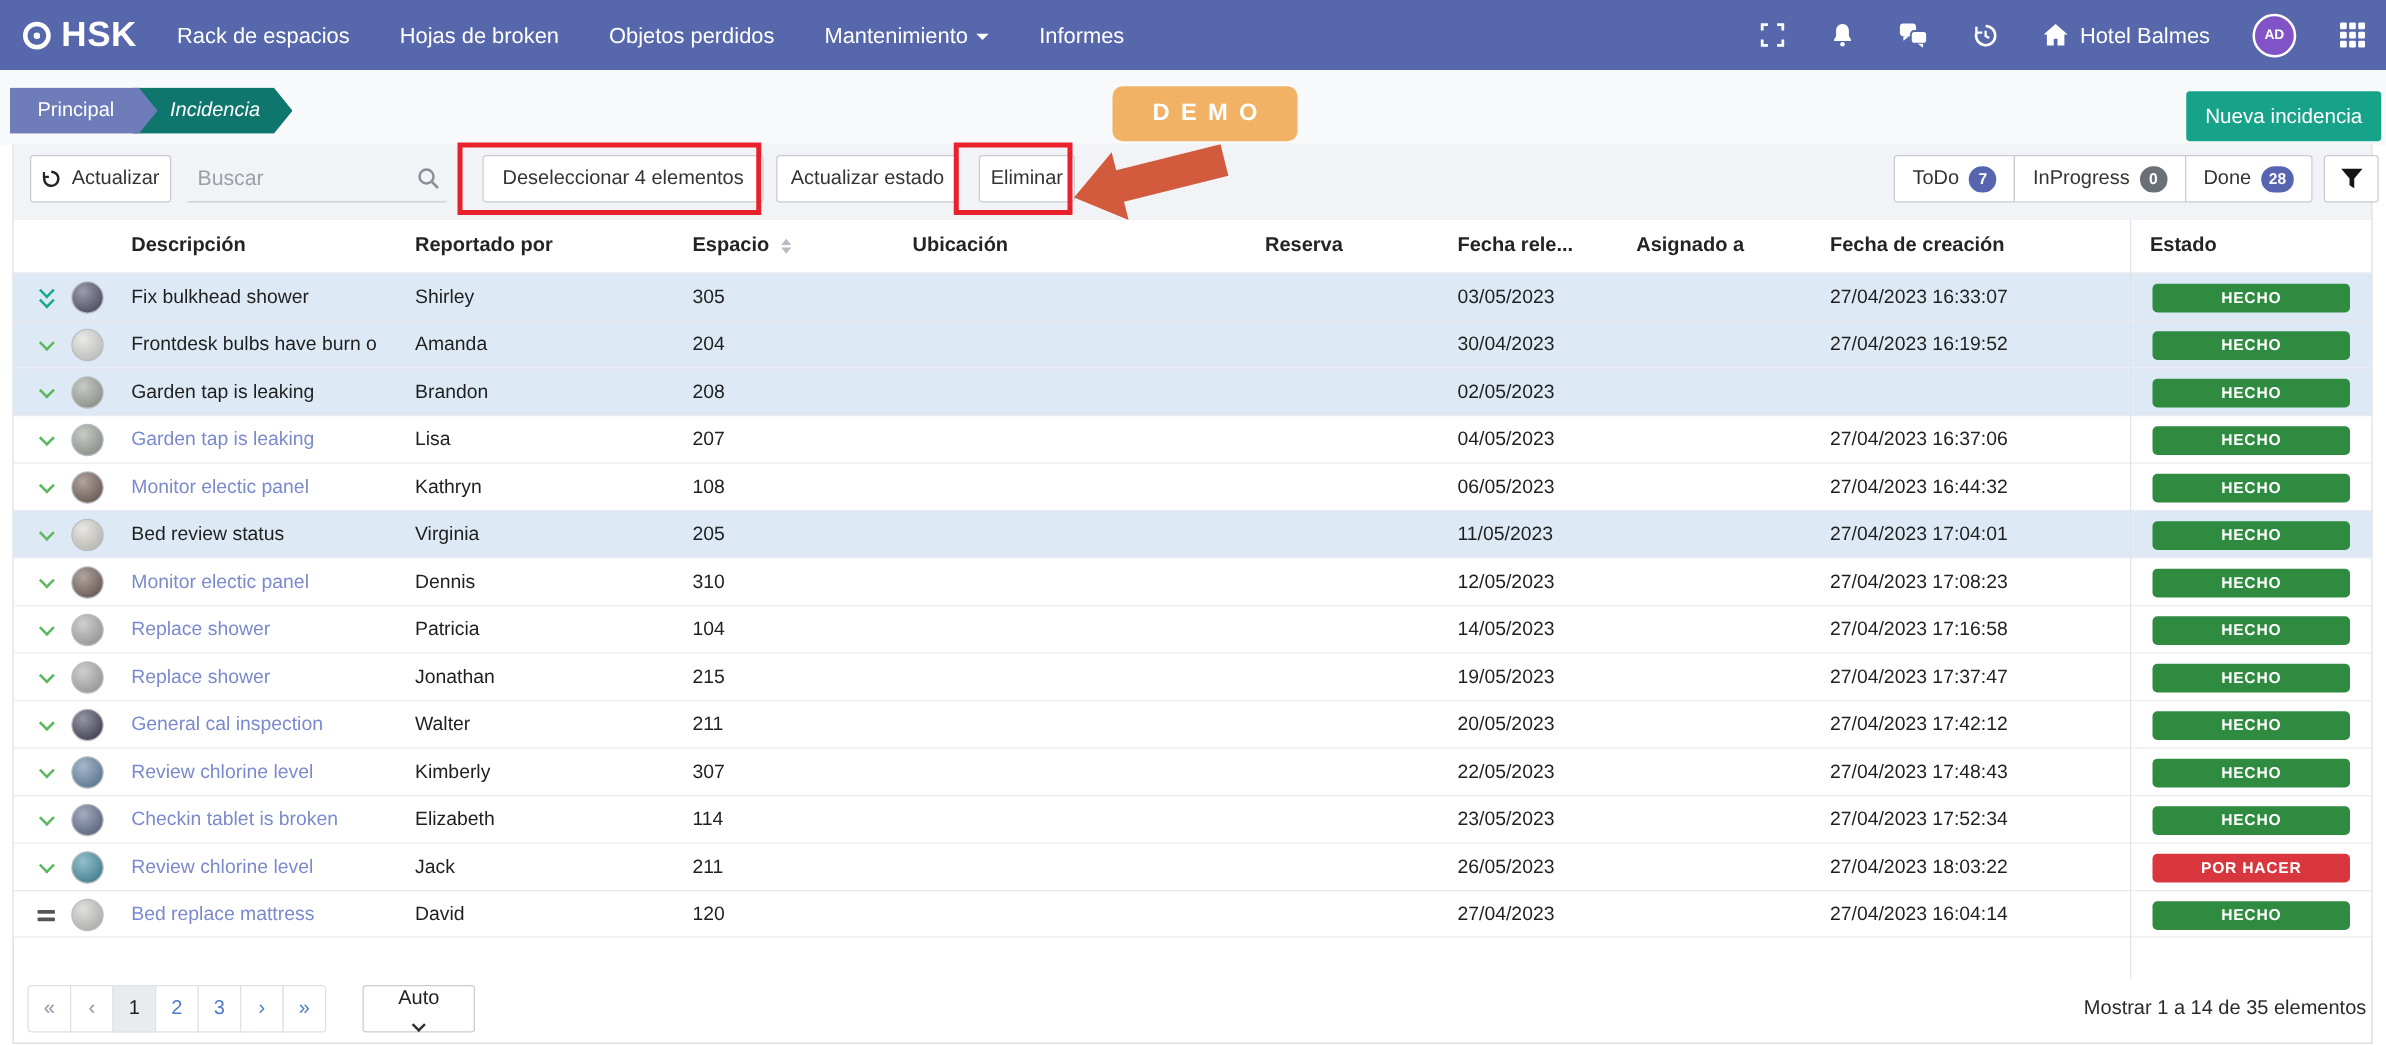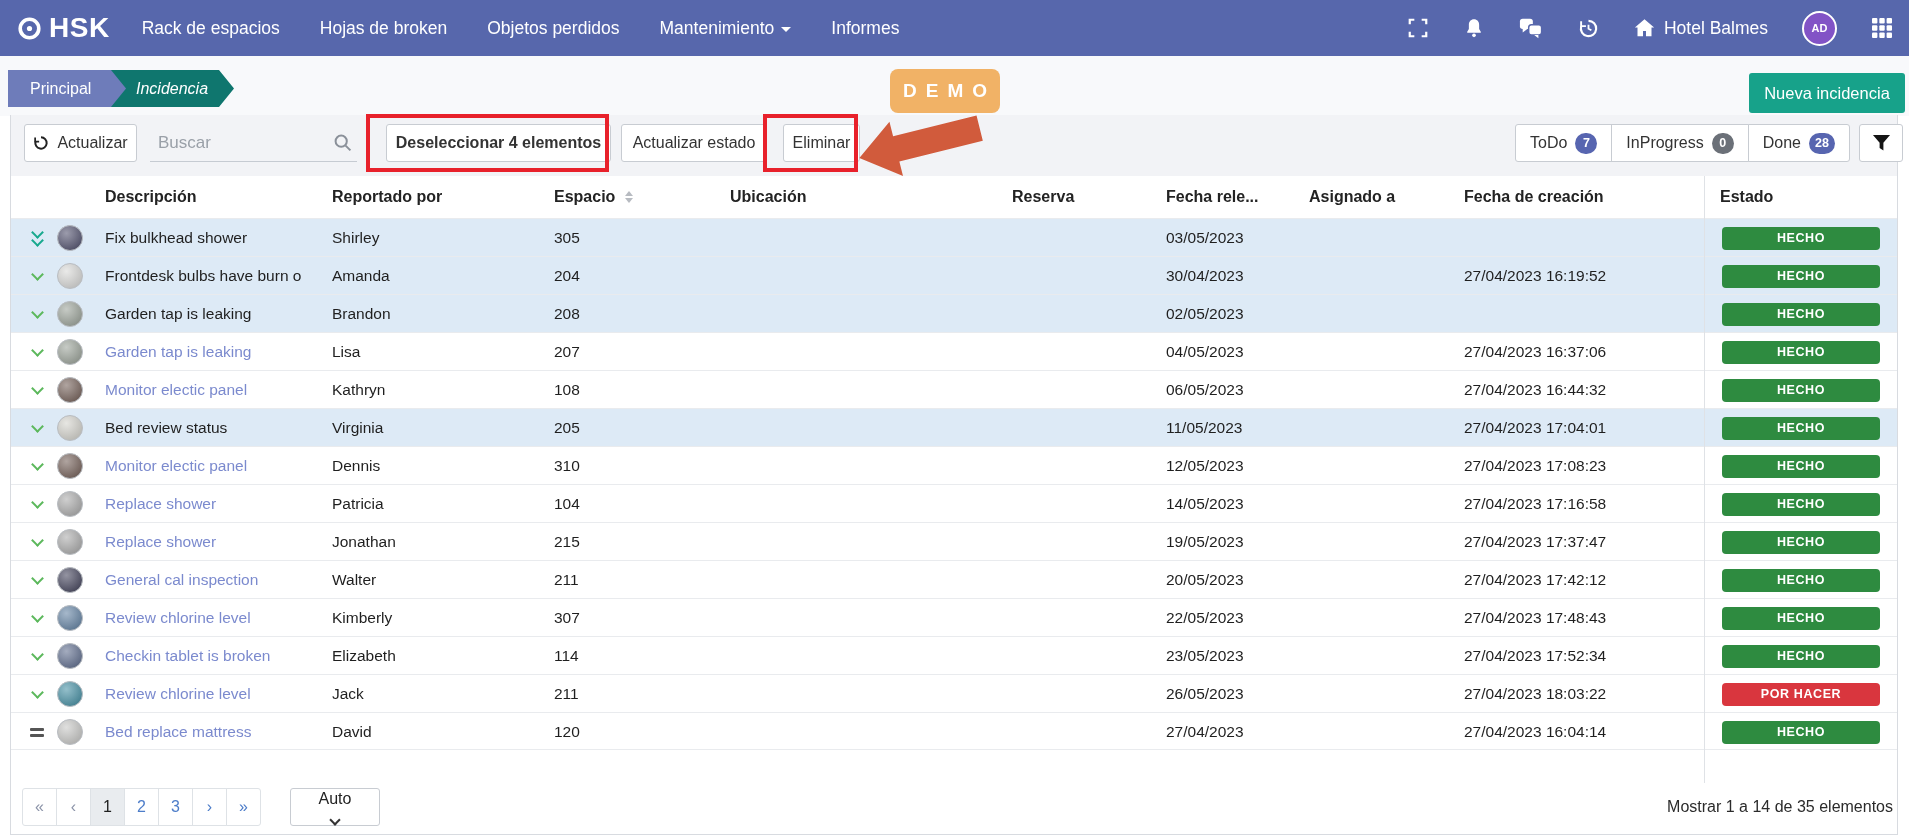--- a/index.html
+++ b/index.html
@@ -27,21 +27,21 @@
   .avatar{width:35px;height:35px;border-radius:50%;background:#8253c6;border:2px solid #fff;
           display:flex;align-items:center;justify-content:center;font-size:11px;font-weight:bold;cursor:pointer;}
 
   
   .crumb-strip{position:absolute;left:0;top:56px;width:1909px;height:60px;background:#f8f9fb;}
   .crumb{position:absolute;top:70px;height:37px;color:#fff;font-size:16px;display:flex;align-items:center;cursor:pointer;}
   .crumb1{left:8px;width:118px;background:#6e7cba;padding-left:22px;
           clip-path:polygon(0 0,calc(100% - 15px) 0,100% 50%,calc(100% - 15px) 100%,0 100%);}
   .crumb2{left:106px;width:128px;background:#0f766e;padding-left:30px;
           clip-path:polygon(0 0,calc(100% - 15px) 0,100% 50%,calc(100% - 15px) 100%,0 100%, 13px 50%);font-style:italic;}
-  .demo{position:absolute;left:890px;top:69px;width:110px;height:44px;background:var(--demo);
+  .demo{position:absolute;left:890px;top:69px;width:148px;height:44px;background:var(--demo);
         border-radius:8px;color:#fff;font-weight:bold;font-size:19px;letter-spacing:9px;
         display:flex;align-items:center;justify-content:center;padding-left:9px;}
   .btn-new{position:absolute;left:1749px;top:73px;width:156px;height:40px;background:var(--primary);
            color:#fff;font-size:16.5px;border:none;border-radius:3px;cursor:pointer;
            font-family:inherit;display:flex;align-items:center;justify-content:center;}
 
   
   .card-borders{position:absolute;left:10px;top:115px;width:1888px;height:720px;
                 border-left:1px solid var(--cardline);border-right:1px solid var(--cardline);
                 border-bottom:1px solid var(--cardline);pointer-events:none;}
@@ -217,21 +217,21 @@
     </button>
     <span class="search-wrap">
       <input class="search-input" placeholder="Buscar" style="">
       <span class="search-ic">
         <svg width="20" height="20" viewBox="0 0 20 20" fill="none" stroke="#8a9099" stroke-width="2">
             <circle cx="8.2" cy="8.2" r="5.6"></circle>
             <path d="M12.6 12.6L17.4 17.4"></path>
           </svg>
       </span>
     </span>
-    <button class="tbtn" style="left:375px;width:225px;font-weight:bold;">Deseleccionar 4 elementos</button>
+    <button class="tbtn" style="left:375px;width:225px;">Deseleccionar 4 elementos</button>
     <button class="tbtn" style="left:610px;width:146px;">Actualizar estado</button>
     <button class="tbtn" style="left:772px;width:77px;">Eliminar</button>
     <div class="status-group">
       <button class="sbtn" style="border-radius:3px 0 0 3px;">
         <span>ToDo</span>
         <span class="pill" style="background: rgb(87, 101, 176);">7</span>
       </button>
       <button class="sbtn">
         <span>InProgress</span>
         <span class="pill" style="background: rgb(107, 112, 120);">0</span>
@@ -283,20 +283,21 @@
       <span class="td c-thumb">
           <span class="thumb" style="background: radial-gradient(circle at 35% 30%, rgba(255, 255, 255, 0.45), rgba(0, 0, 0, 0.18)), rgb(74, 74, 104);"></span>
         </span>
       <span class="td c-desc">Fix bulkhead shower</span>
       <span class="td c-rep">Shirley</span>
       <span class="td c-space">305</span>
       <span class="td c-ubi"></span>
       <span class="td c-res"></span>
       <span class="td c-due">03/05/2023</span>
       <span class="td c-asig"></span>
+      <span class="td c-created">27/04/2023 16:33:07</span>
       <span class="td c-badge">
           <span class="badge" style="background: rgb(46, 139, 64);">HECHO</span>
         </span>
     </div>
       <div class="tr selected">
       <span class="td c-chev">
           <span class="chev"></span>
         </span>
       <span class="td c-thumb">
           <span class="thumb" style="background: radial-gradient(circle at 35% 30%, rgba(255, 255, 255, 0.45), rgba(0, 0, 0, 0.18)), rgb(216, 216, 214);"></span>

